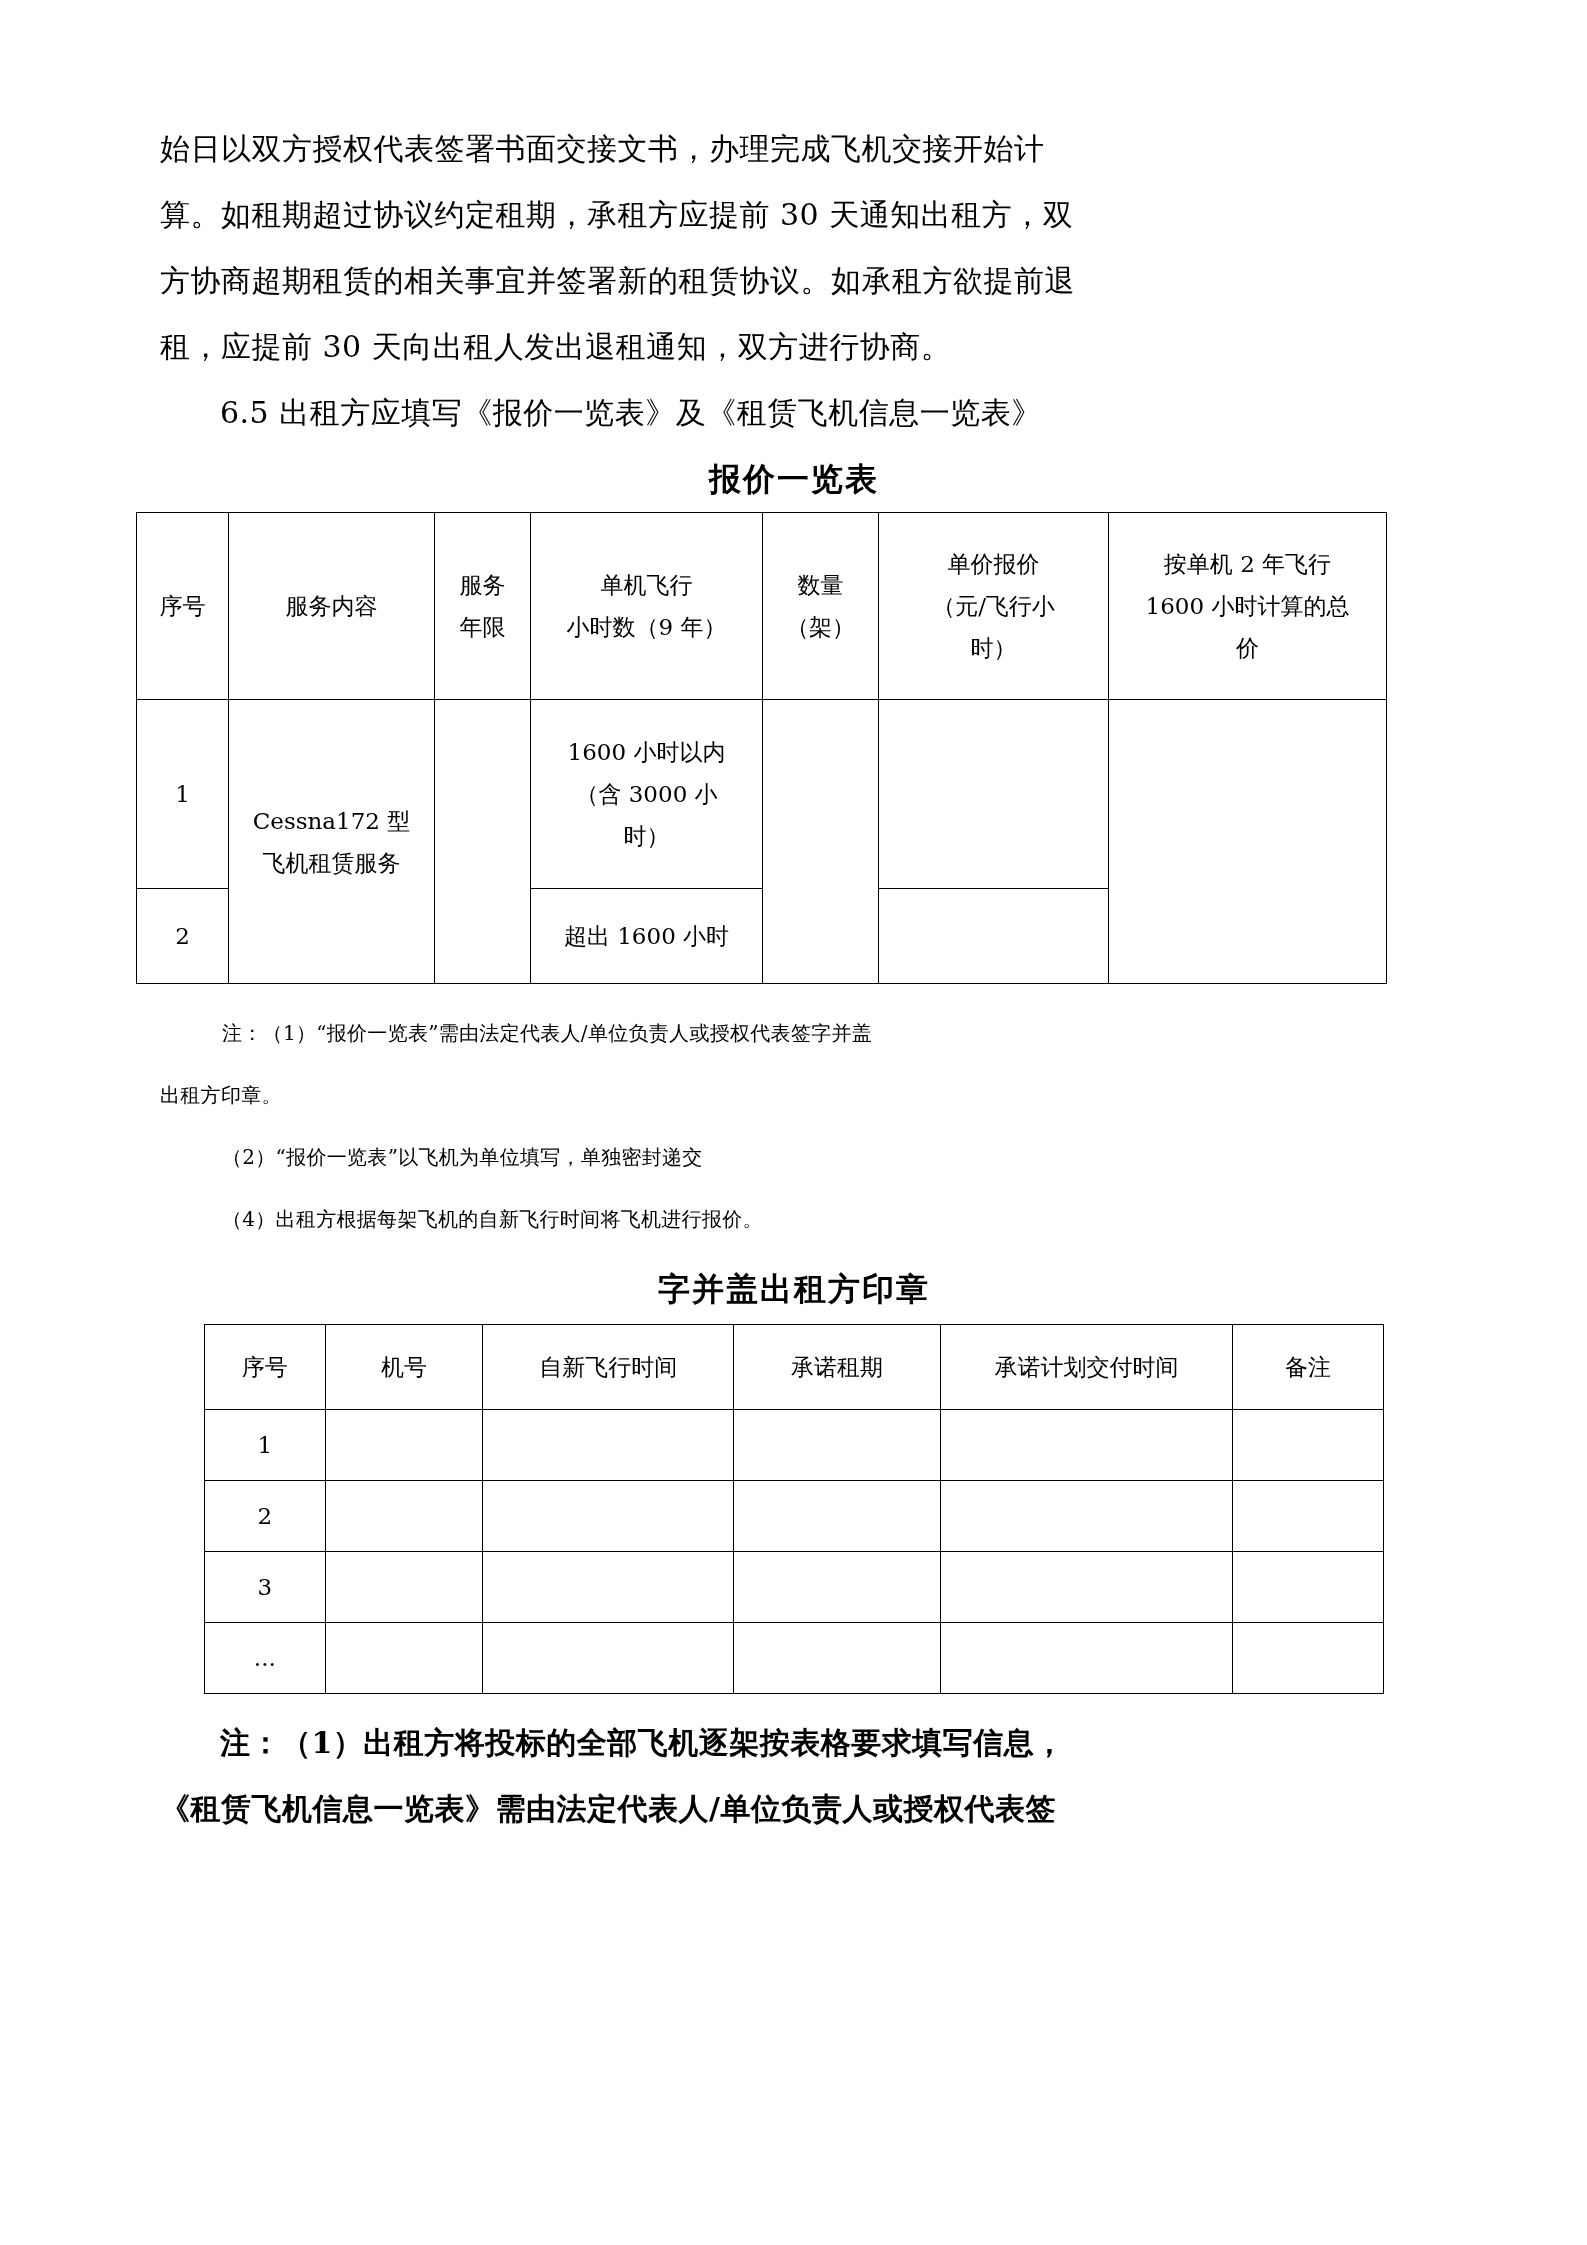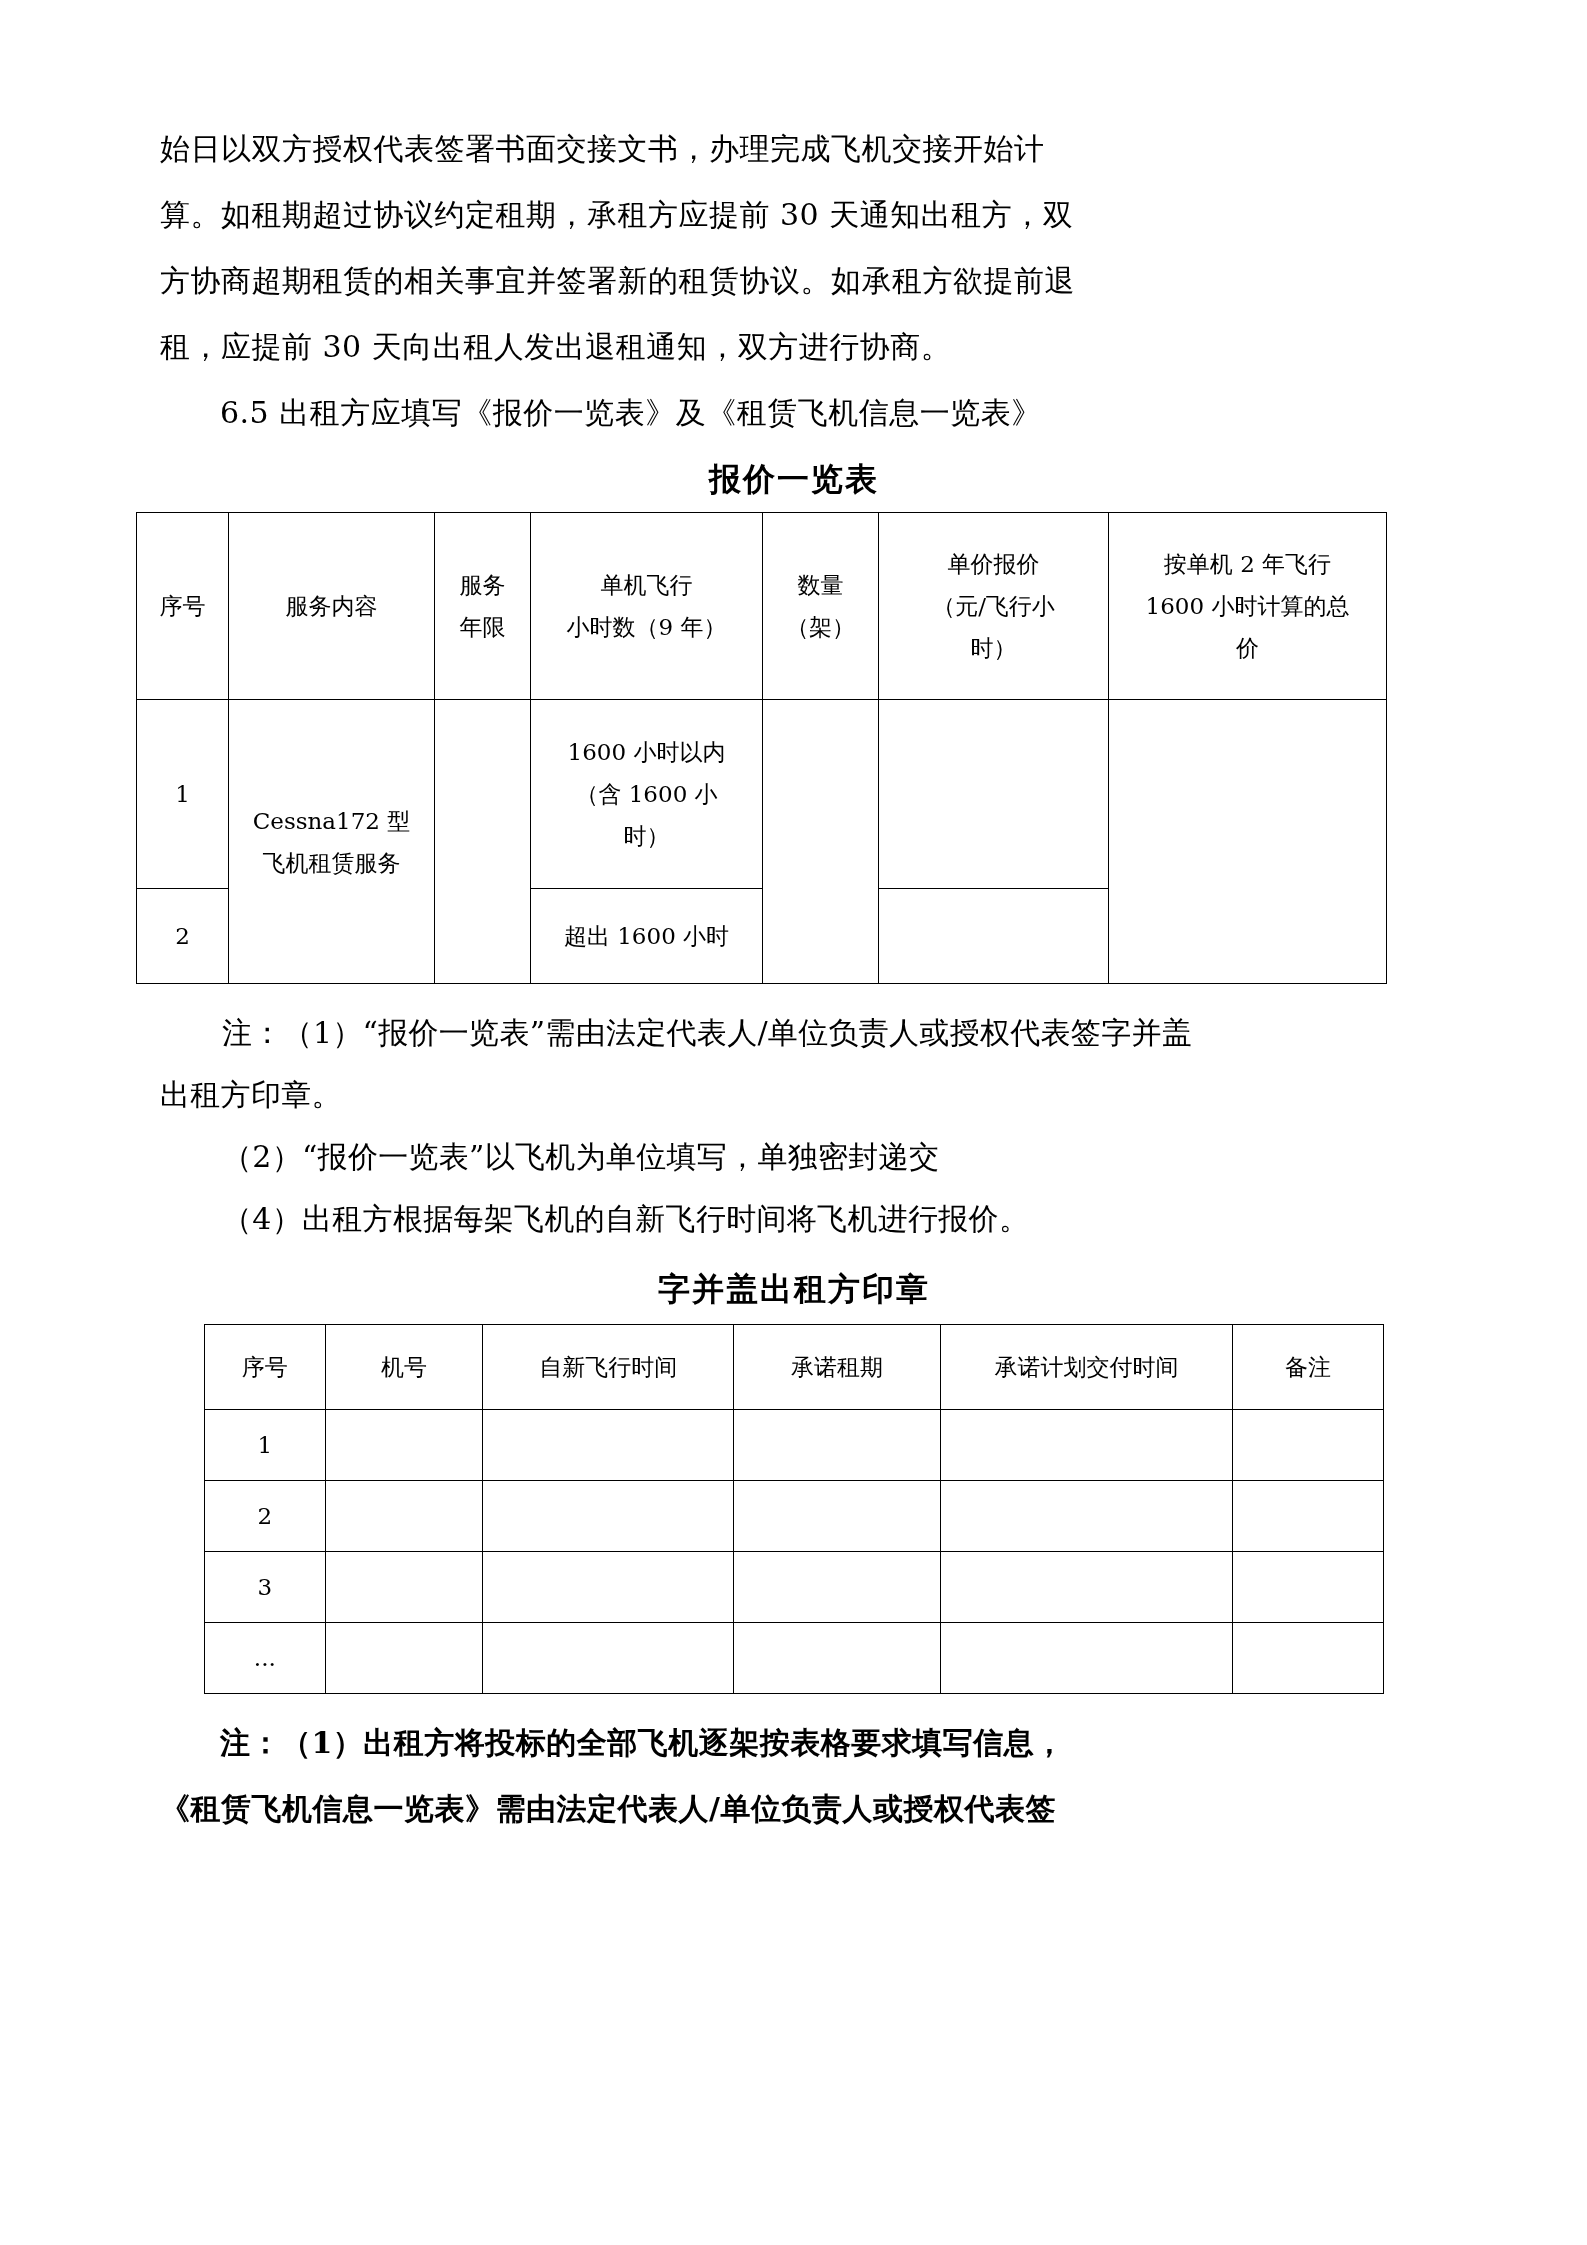--- a/index.html
+++ b/index.html
@@ -110,21 +110,21 @@
   #info-table .c-deliv { width: 252px; }
   #info-table .c-note  { width: 130px; }
   #info-table tr.head td { height: 76px; }
   #info-table tr.body td { height: 62px; }
 
   
   .notes {
     margin-top: 18px;
   }
   .note-line {
-    font-size: 30px;
+    font-size: 20px;
     line-height: 62px;
     margin: 0;
     letter-spacing: 0.3px;
   }
   .note-line.ind1 { text-indent: 62px; }
   .note-line.ind0 { text-indent: 0px; }
   .note-line.ind-wide { text-indent: 62px; }
 
   .final-notes { margin-top: 16px; font-weight: bold; }
   .final-line {
@@ -194,21 +194,21 @@
 
         <tr class="r1">
           <td>1</td>
           <td rowspan="2">
             <div>Cessna172 型</div>
             <div>飞机租赁服务</div>
           </td>
           <td rowspan="2"></td>
           <td>
             <div>1600 小时以内</div>
-            <div>（含 1600 小</div>
+            <div>（含 3000 小</div>
             <div>时）</div>
           </td>
           <td rowspan="2"></td>
           <td></td>
           <td rowspan="2"></td>
         </tr>
 
         <tr class="r2">
           <td>2</td>
           <td class="nowrap-cell">超出 1600 小时</td>

